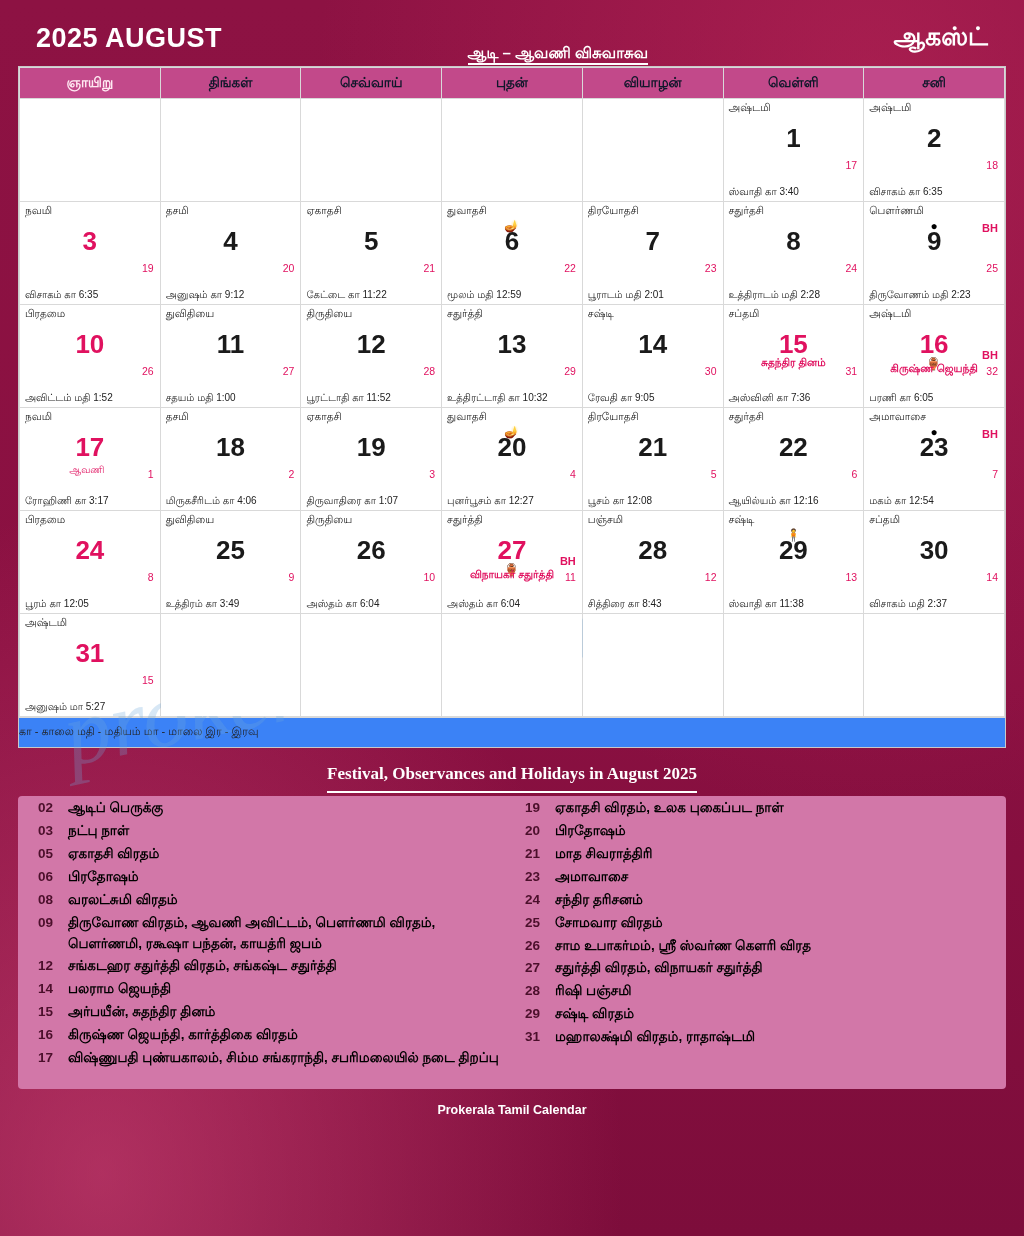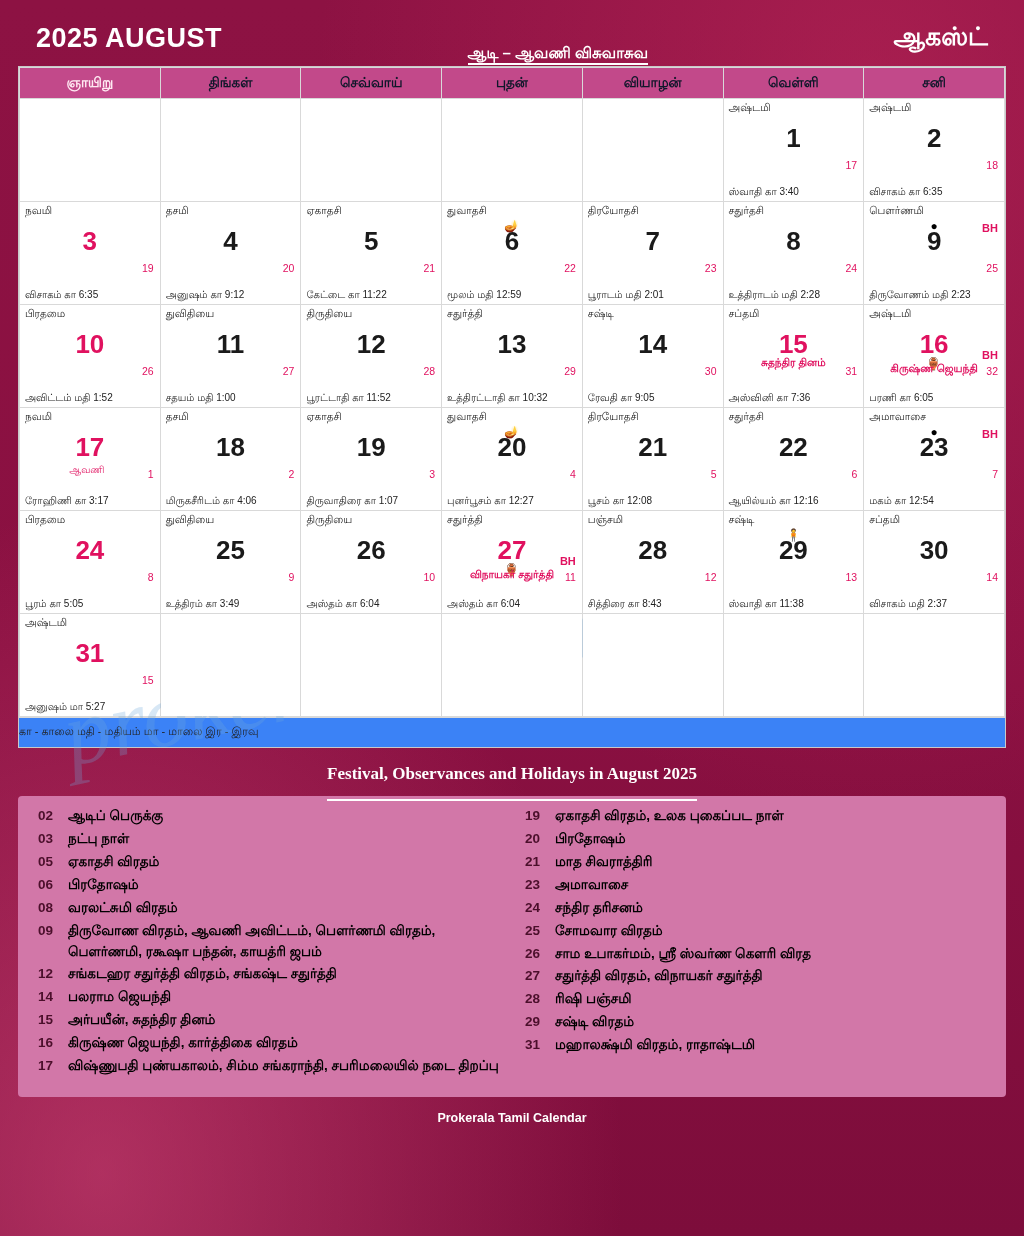--- a/index.html
+++ b/index.html
@@ -121,25 +121,25 @@
   }
 
   
   .fest-title {
     text-align:center;
     color:#ffffff;
     font-family:"Liberation Serif", serif;
     font-size:17px; font-weight:bold;
     padding:16px 0 12px;
   }
-  .fest-title span { border-bottom:2px solid #ffffff; padding-bottom:16px;font-family:Liberation Serif, serif; }
+  .fest-title span { border-bottom:2px solid #ffffff; padding-bottom:8px;font-family:Liberation Serif, serif; }
   .fest-box {
     background:#d277a8;
     border-radius:4px;
-    padding:10px 20px 18px;
+    padding:2px 20px 18px;
     display:flex;
     gap:26px;
     color:#3a0b22;
   }
   .fest-col { width:50%; }
   .fest-row {
     display:flex;
     font-size:13.5px;
     line-height:1.55;
     margin-bottom:2px;
@@ -357,21 +357,21 @@
                 <div class="bh">BH</div>
                 <div class="corner">7</div>
                 <div class="nak">மகம் கா 12:54</div>
               </td>
             </tr>
             <tr>
               <td>
                 <div class="tithi">பிரதமை</div>
                 <div class="daynum red">24</div>
                 <div class="corner">8</div>
-                <div class="nak">பூரம் கா 5:05</div>
+                <div class="nak">பூரம் கா 12:05</div>
               </td>
               <td>
                 <div class="tithi">துவிதியை</div>
                 <div class="daynum">25</div>
                 <div class="corner">9</div>
                 <div class="nak">உத்திரம் கா 3:49</div>
               </td>
               <td>
                 <div class="tithi">திருதியை</div>
                 <div class="daynum">26</div>

